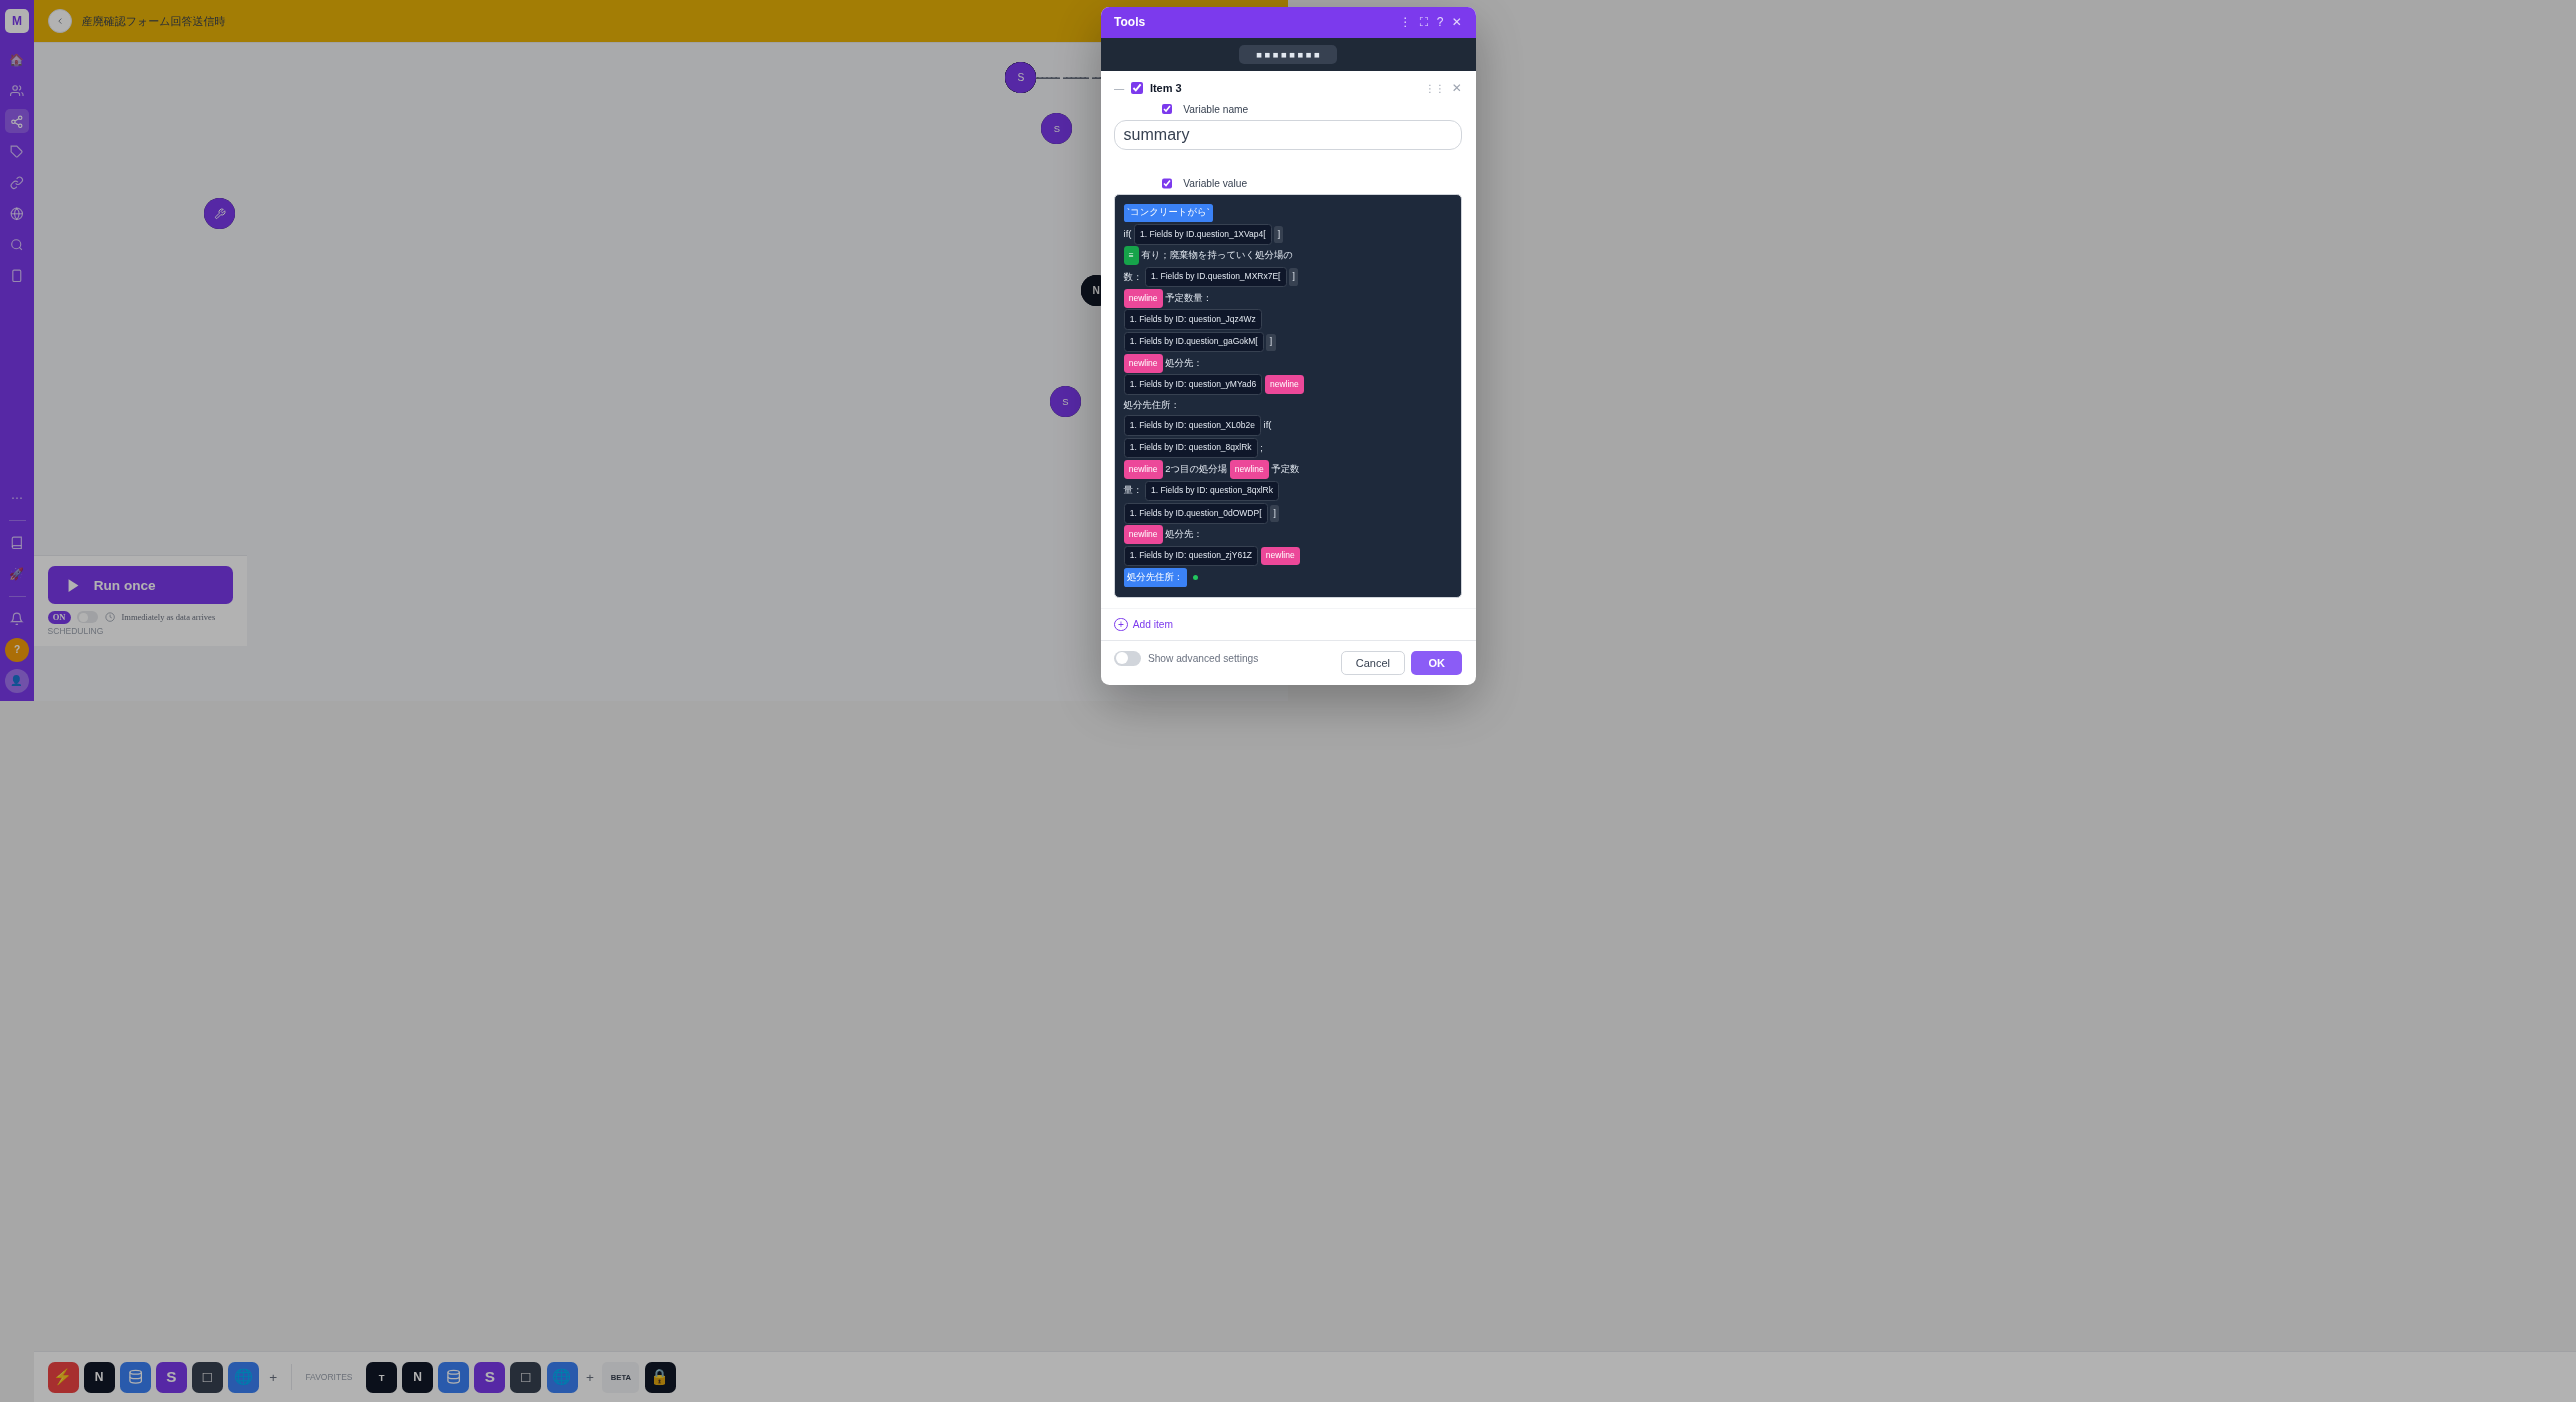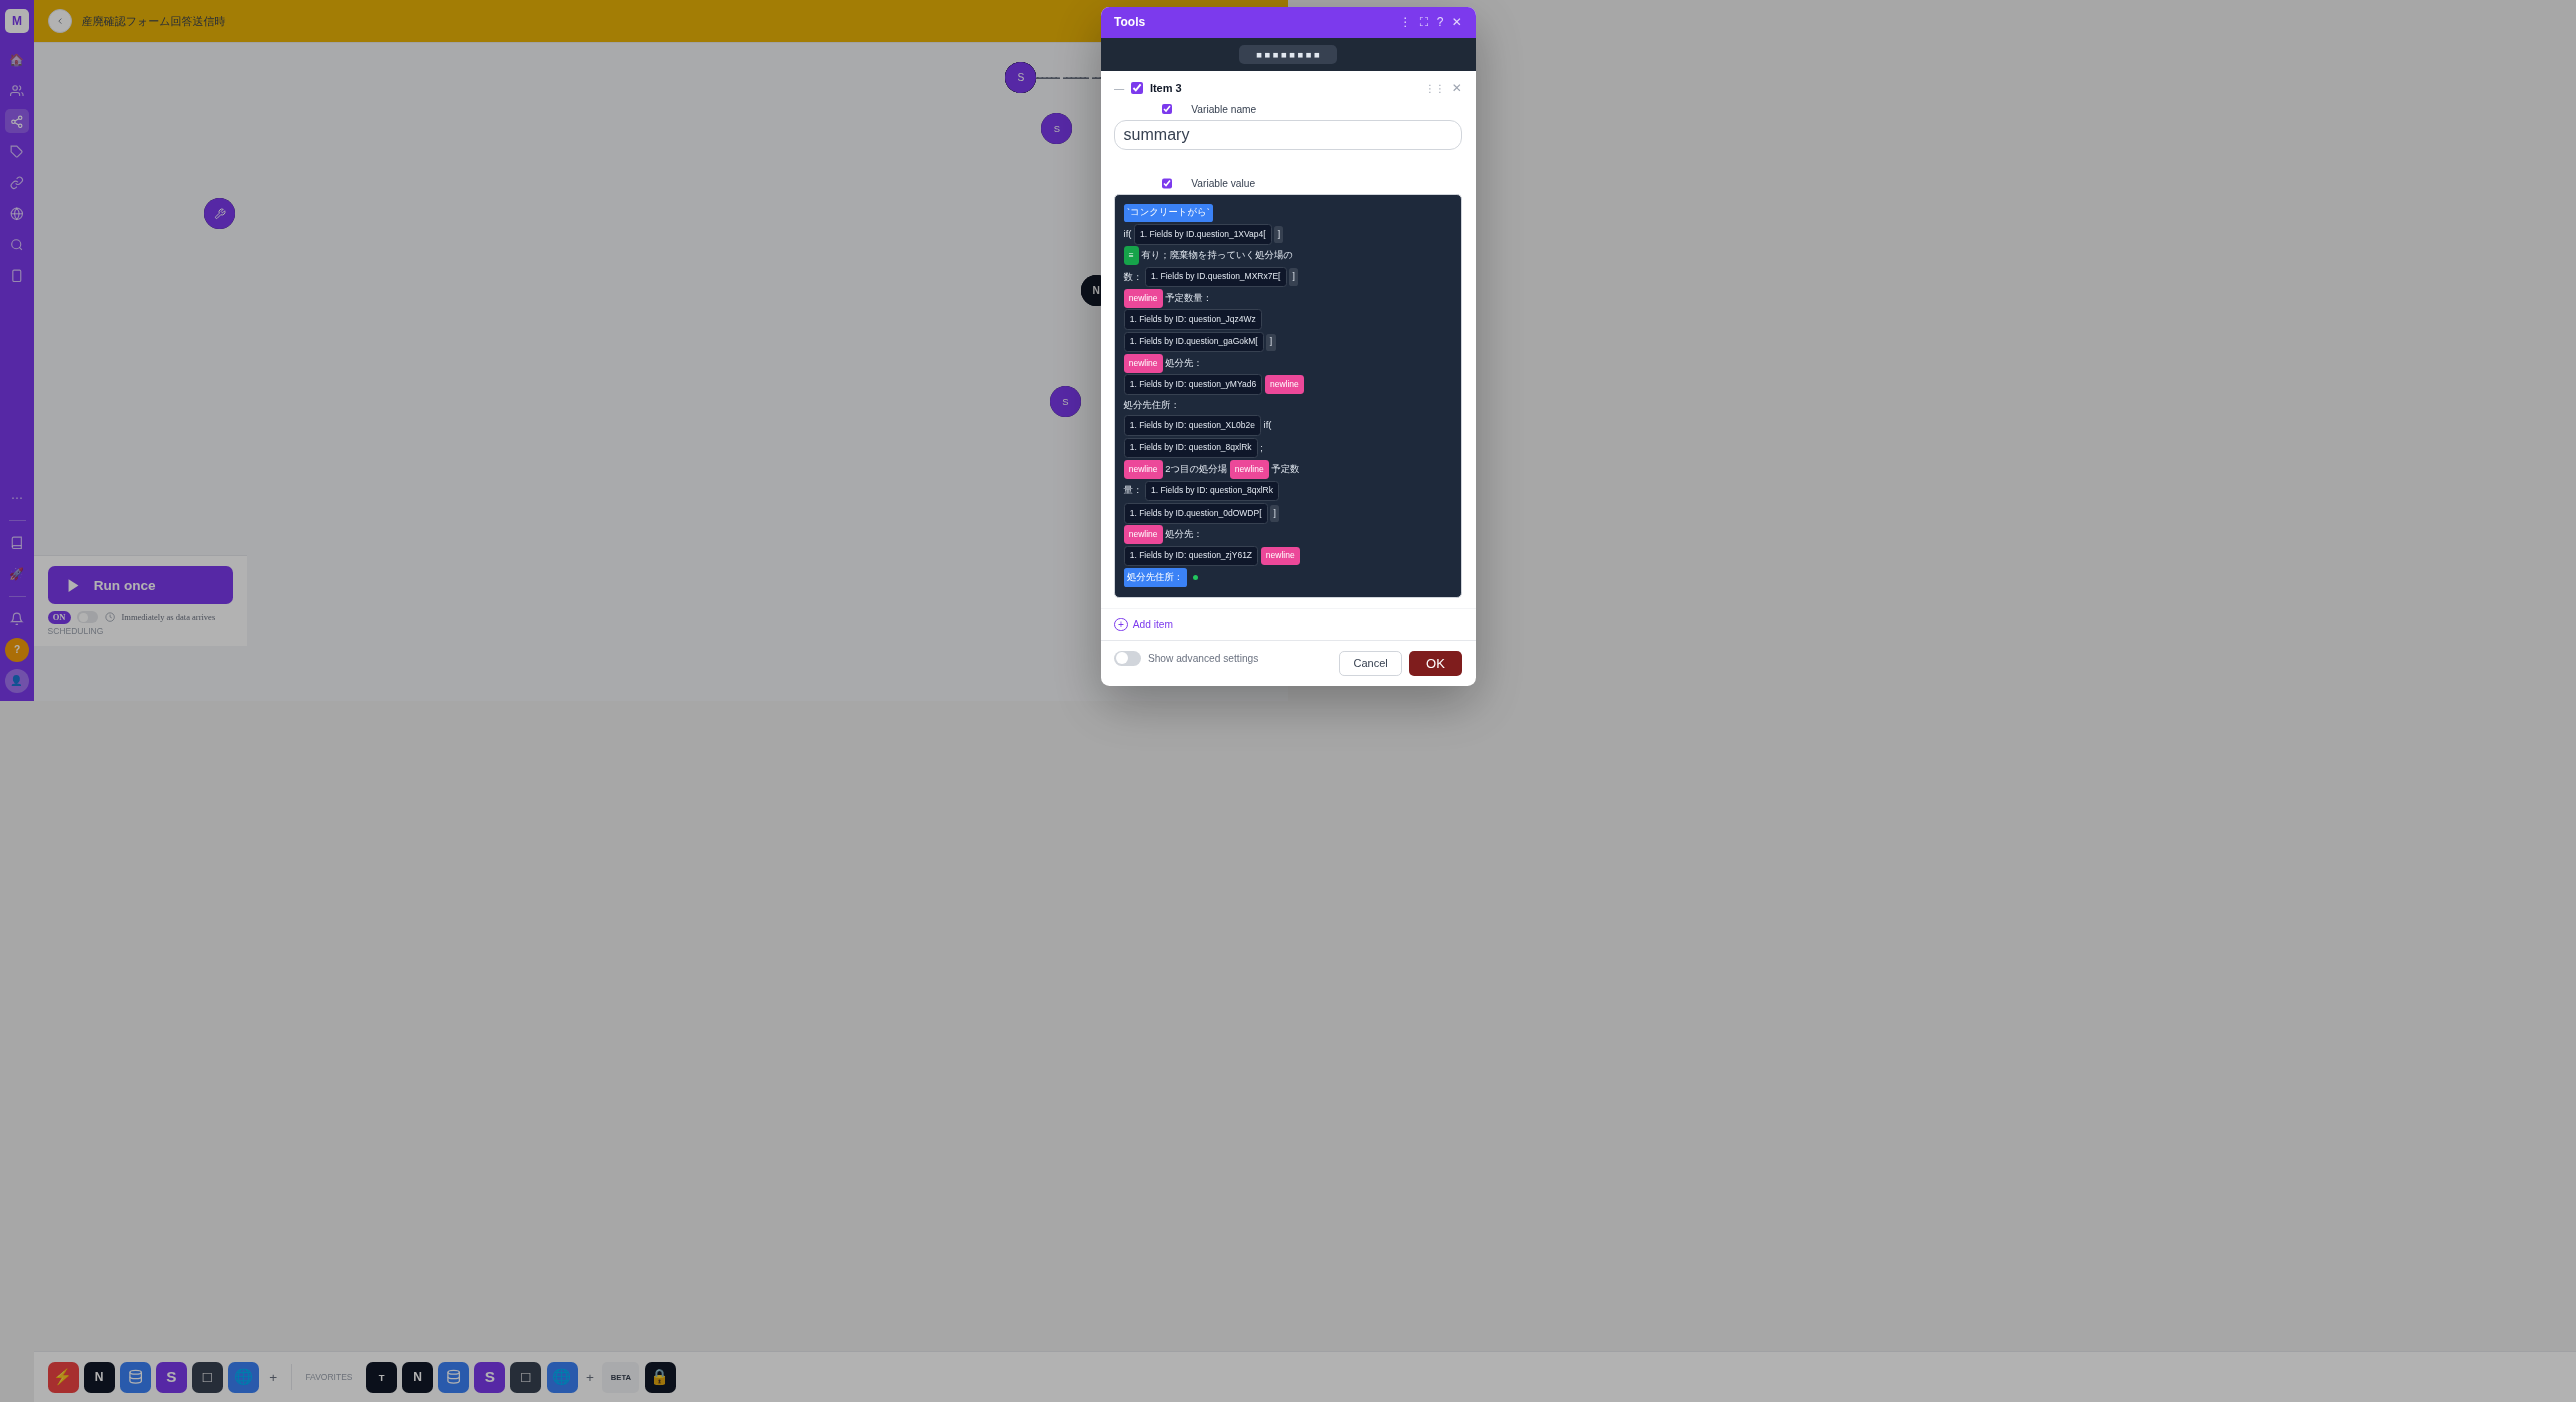--- a/index.html
+++ b/index.html
@@ -283,21 +283,21 @@
     .item-close {
       color: #9ca3af;
       cursor: pointer;
       font-size: 12px;
     }
 
     
     .field-label {
       display: flex;
       align-items: center;
-      gap: 19px;
+      gap: 11px;
       font-size: 10.2px;
       color: #374151;
       font-weight: 500;
       margin-bottom: 5.1px;
       padding-left: 48px;
     }
     .field-checkbox {
       width: 10.2px;
       height: 10.2px;
       accent-color: #7c3aed;
@@ -437,25 +437,25 @@
       border-radius: 5.1px;
       background: white;
       font-size: 11px;
       color: #374151;
       cursor: pointer;
     }
     .btn-ok {
       padding: 5.1px 17px;
       border: none;
       border-radius: 5.1px;
-      background: #7f1d1d;
-      font-size: 13px;
-      color: white;
-      cursor: pointer;
-      font-weight: 400;
+      background: #8b5cf6;
+      font-size: 11px;
+      color: white;
+      cursor: pointer;
+      font-weight: 700;
     }
 
     
     .node {
       position: absolute;
       width: 31px;
       height: 31px;
       border-radius: 50%;
       display: flex;
       align-items: center;

